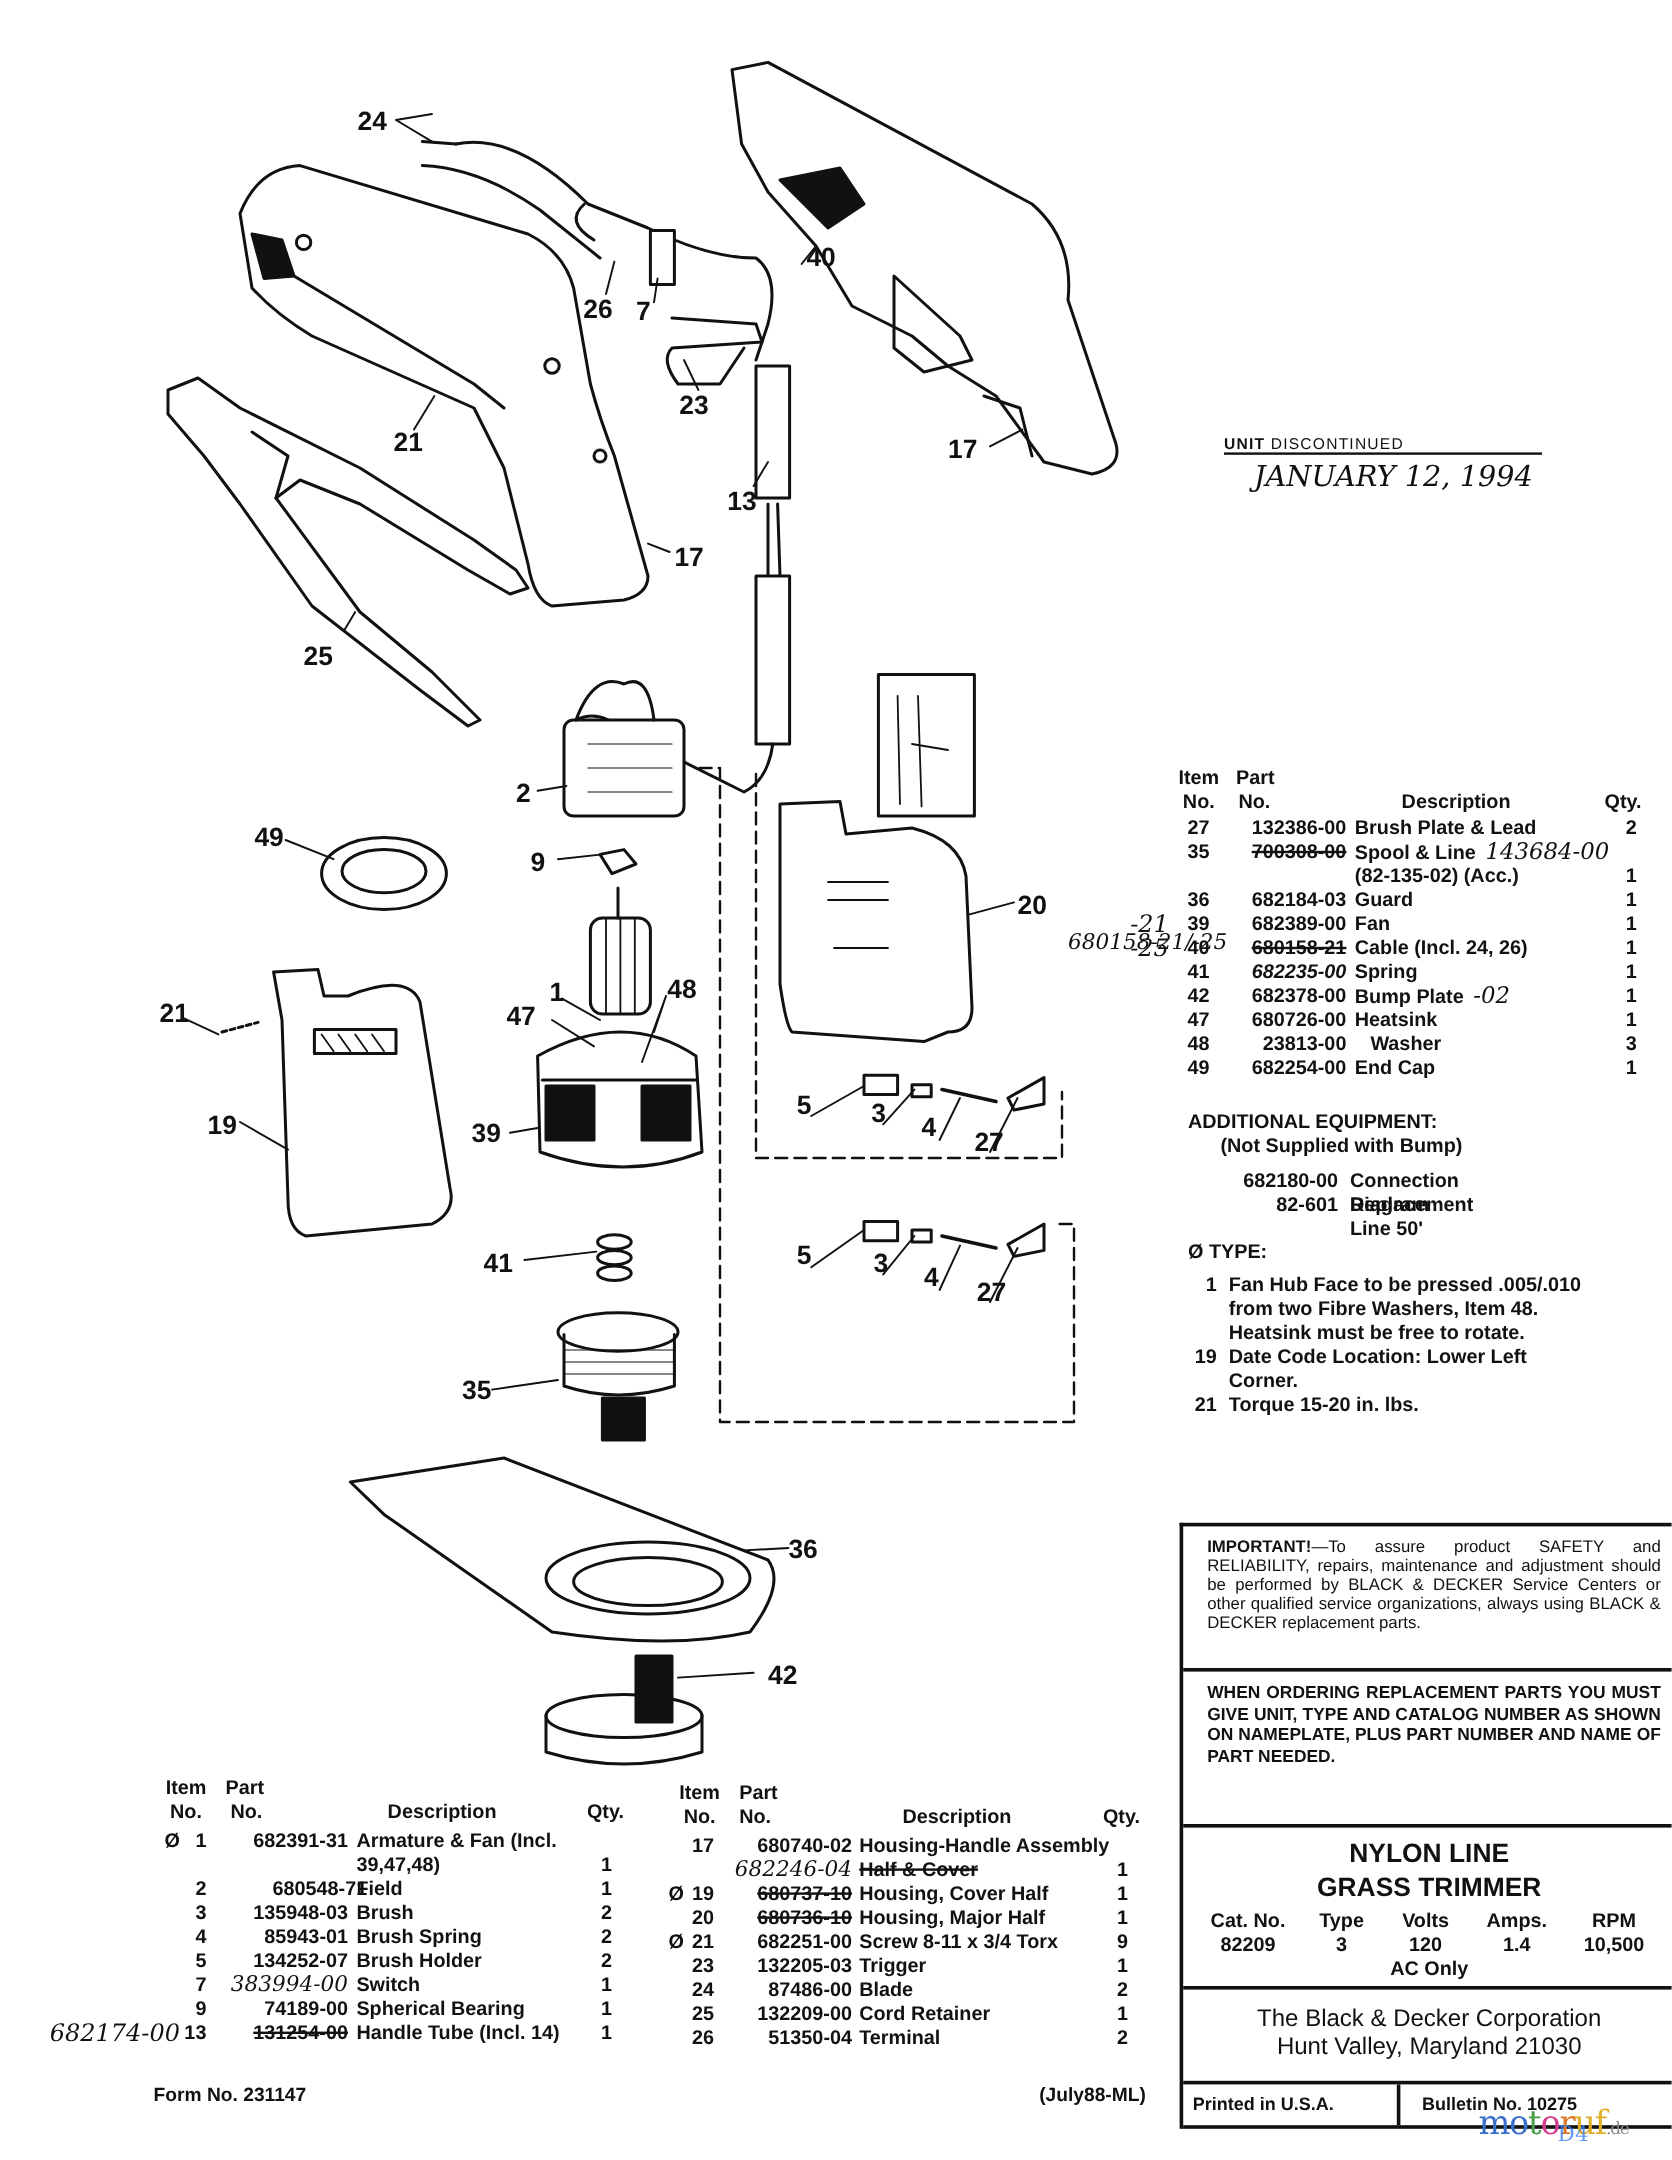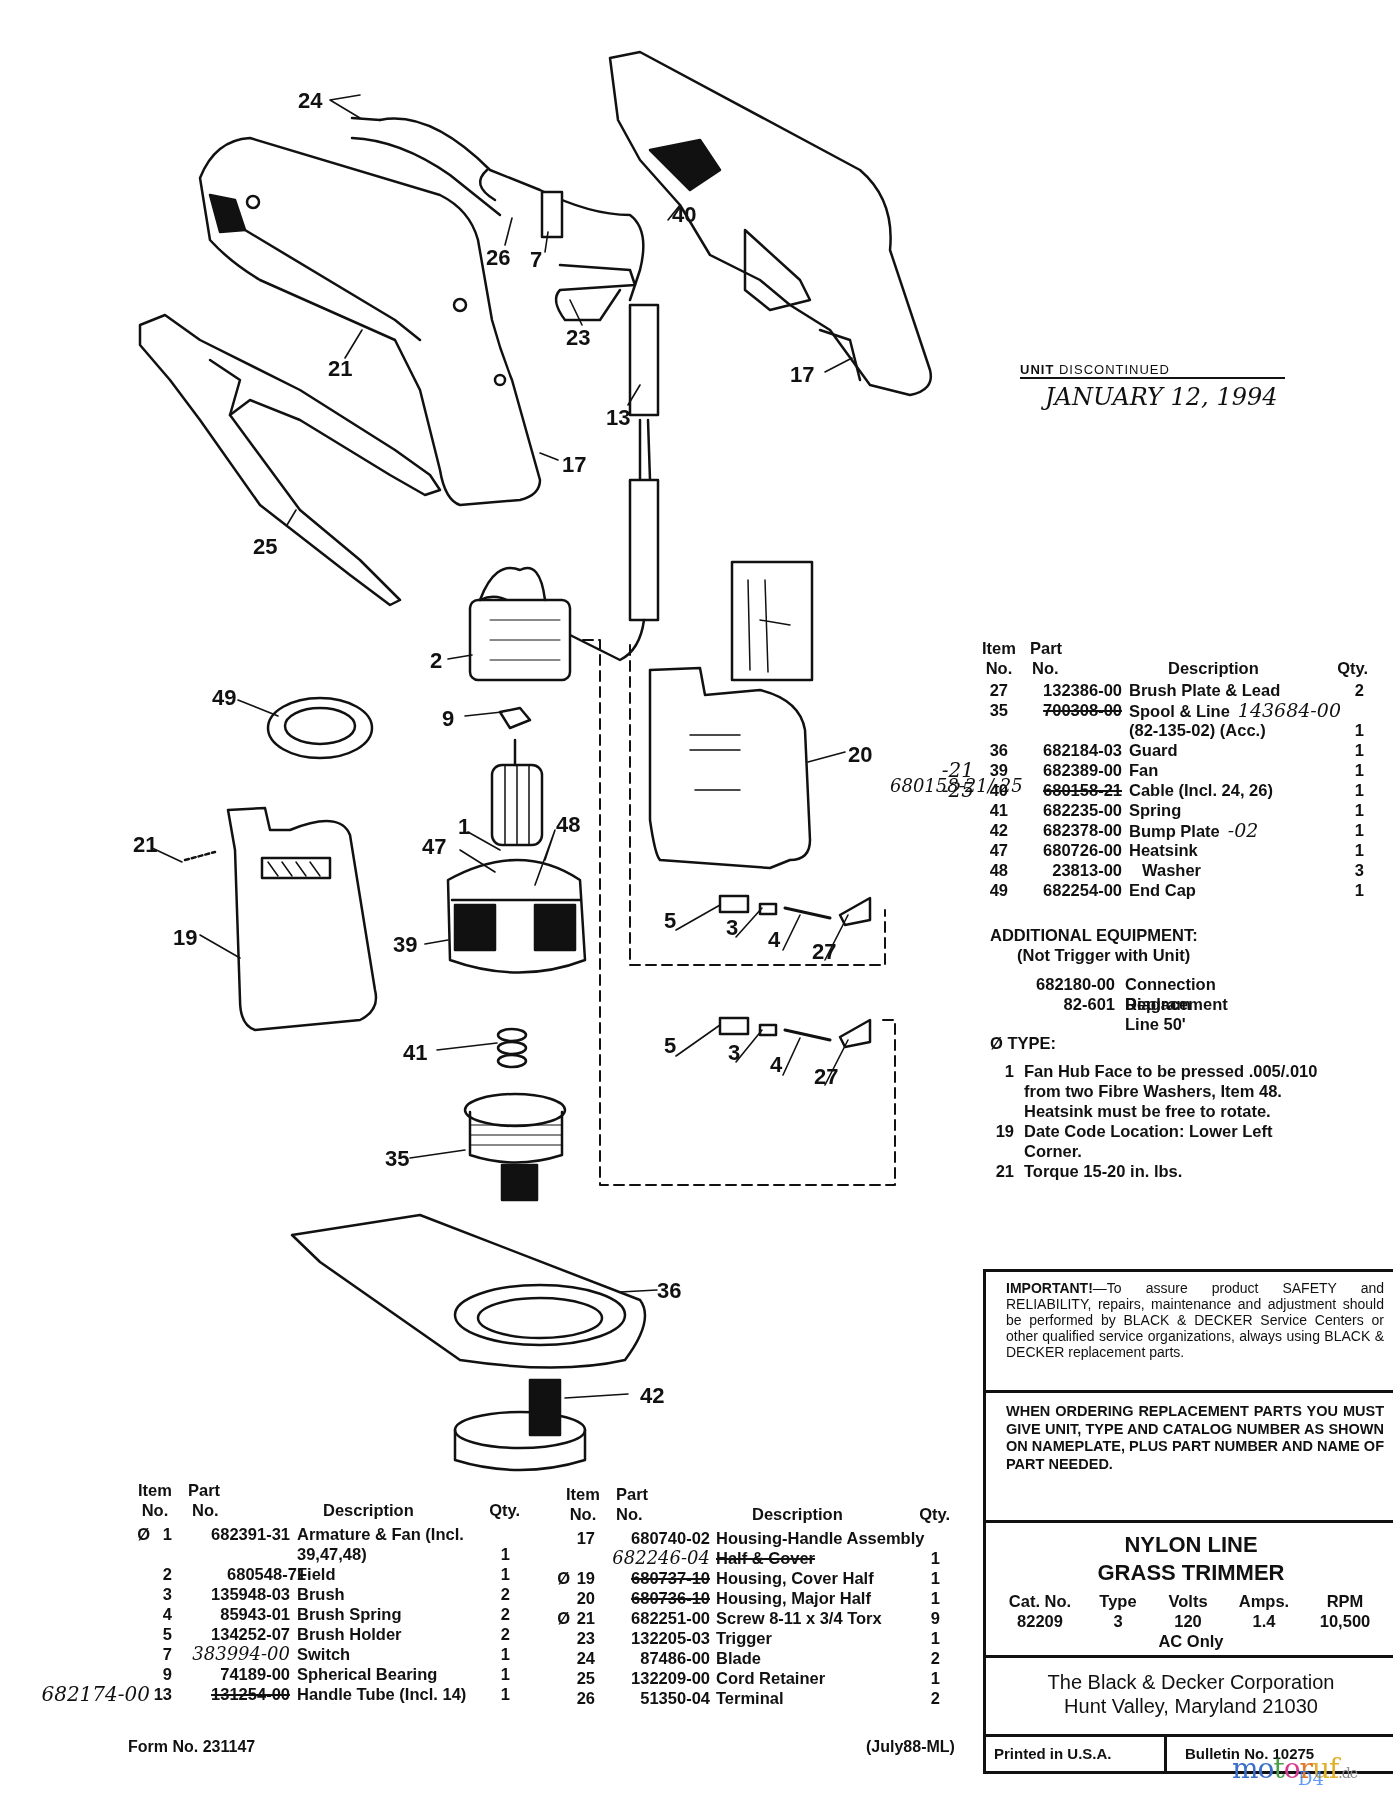--- a/index.html
+++ b/index.html
@@ -264,21 +264,21 @@
       <div class="row">
         <span class="c-note hand" style="left: -110px; width: 126px; font-weight: normal; font-size: 20px;">-25</span>
         <span class="c-item" style="left: 14px; width: 36px;">40</span>
         <span class="c-part strike" style="left: 54px; width: 110px;">680158-21</span>
         <span class="c-desc" style="left: 171px;">Cable (Incl. 24, 26)</span>
         <span class="c-qty" style="left: 360px; width: 46px;">1</span>
       </div>
       <div class="row">
         <span class="c-note" style="left: -110px; width: 126px;"></span>
         <span class="c-item" style="left: 14px; width: 36px;">41</span>
-        <span class="c-part" style="left: 54px; width: 110px;">682235-00</span>
+        <span class="c-part" style="left: 54px; width: 110px; font-style: italic;">682235-00</span>
         <span class="c-desc" style="left: 171px;">Spring</span>
         <span class="c-qty" style="left: 360px; width: 46px;">1</span>
       </div>
       <div class="row">
         <span class="c-note" style="left: -110px; width: 126px;"></span>
         <span class="c-item" style="left: 14px; width: 36px;">42</span>
         <span class="c-part" style="left: 54px; width: 110px;">682378-00</span>
         <span class="c-desc" style="left: 171px;">Bump Plate<span class="hand" style="font-weight: normal; font-size: 19px; margin-left: 8px;">-02</span></span>
         <span class="c-qty" style="left: 360px; width: 46px;">1</span>
       </div>
@@ -301,21 +301,21 @@
         <span class="c-item" style="left: 14px; width: 36px;">49</span>
         <span class="c-part" style="left: 54px; width: 110px;">682254-00</span>
         <span class="c-desc" style="left: 171px;">End Cap</span>
         <span class="c-qty" style="left: 360px; width: 46px;">1</span>
       </div>
     </div>
 </div>
 
 <div class="abs" style="left:990px;top:925px;font-size:16.5px;font-weight:bold;line-height:20px;">
   <div>ADDITIONAL EQUIPMENT:</div>
-  <div style="margin-left:27px;">(Not Trigger with Unit)</div>
+  <div style="margin-left:27px;">(Not Supplied with Bump)</div>
   <div style="position:relative;height:20px;margin-top:9px;">
     <span style="position:absolute;left:0;width:125px;text-align:right;">682180-00</span>
     <span style="position:absolute;left:135px;">Connection Diagram</span>
   </div>
   <div style="position:relative;height:20px;">
     <span style="position:absolute;left:0;width:125px;text-align:right;">82-601</span>
     <span style="position:absolute;left:135px;">Replacement Line 50'</span>
   </div>
 </div>
 

